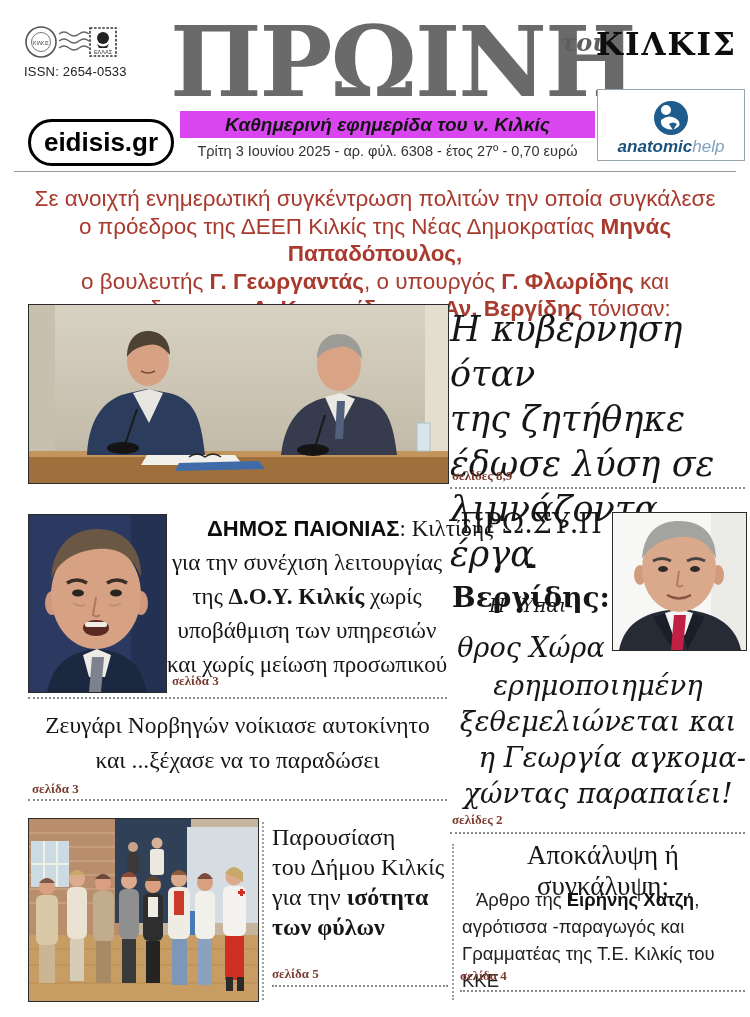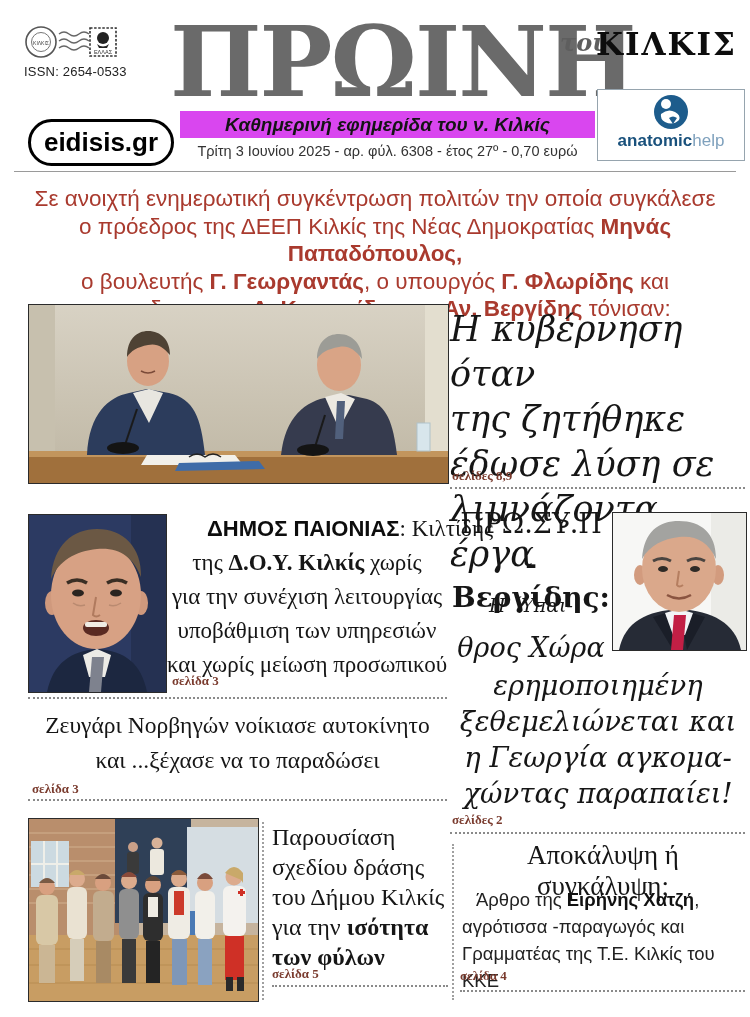--- a/index.html
+++ b/index.html
@@ -14,21 +14,21 @@
      color:#5e5e5e;font-family:"DejaVu Serif",serif;}
   #masthead-kilkis{left:596px;top:26px;font-size:31px;font-weight:bold;color:#0d0d0d;
      letter-spacing:2px;font-family:"DejaVu Serif",serif;}
   #subtitle-bar{left:180px;top:111px;width:415px;height:27px;background:#d946ef;
      display:flex;align-items:center;justify-content:center;font-size:19px;font-weight:bold;
      font-style:italic;color:#141414;}
   #dateline{left:180px;top:143px;width:415px;text-align:center;font-size:14.5px;color:#333;}
   #site-pill{left:28px;top:119px;width:140px;height:41px;border:3px solid #000;border-radius:24px;
      display:flex;align-items:center;justify-content:center;font-size:26px;font-weight:bold;color:#000;}
   #ad-box{left:597px;top:89px;width:148px;height:72px;border:1px solid #96a4ae;background:#fff;
-     display:flex;flex-direction:column;align-items:center;justify-content:flex-end;padding-bottom:11px;box-sizing:border-box;}
+     display:flex;flex-direction:column;align-items:center;justify-content:flex-end;padding-bottom:5px;box-sizing:border-box;font-style:italic;}
   #ad-word{font-size:17px;line-height:17px;}
   #ad-word .b{font-weight:bold;color:#19517c;}
   #ad-word .l{color:#7fa1bd;}
   #header-rule{left:14px;top:171px;width:722px;height:1px;background:#9a9a9a;}
   
   #lead{left:0;top:185px;width:750px;text-align:center;color:#a93a2e;
      font-size:22.5px;line-height:27.5px;}
   #lead b{color:#a93a2e;}
   
   .dotline{border-top:2px dotted #8a8a8a;height:0;}
@@ -52,21 +52,21 @@
   #portrait2{left:612px;top:512px;width:133px;height:137px;}
   .pro-line{position:absolute;font-family:"DejaVu Serif",serif;color:#161616;}
   .pro-narrow{width:162px;left:0;text-align:center;}
   .pro-wide{width:296px;left:0;text-align:center;}
   #pro1{top:2px;font-size:27px;}
   #pro2{top:42px;font-size:28px;font-weight:bold;}
   #pro3{top:88px;font-size:19px;font-style:italic;}
   #pro4{top:126px;font-size:27px;font-style:italic;}
   #pro5{top:163px;font-size:27.5px;font-style:italic;}
   #pro6{top:199px;font-size:27.5px;font-style:italic;}
-  #pro7{top:235px;font-size:27.5px;font-style:italic;}
+  #pro7{top:235px;font-size:27.5px;font-style:italic;text-align:right;}
   #pro8{top:271px;font-size:27.5px;font-style:italic;}
   #prosyp-pageref{left:452px;top:812px;}
   
   #norway{left:28px;top:708px;width:419px;text-align:center;
      font-family:"Liberation Serif",serif;font-size:23.5px;line-height:35px;color:#161616;white-space:nowrap;}
   #norway-pageref{left:32px;top:781px;}
   
   #group-photo{left:28px;top:818px;width:229px;height:182px;}
   #equality{left:272px;top:822px;width:180px;font-family:"Liberation Serif",serif;
      font-size:24px;line-height:30px;color:#161616;white-space:nowrap;}
@@ -201,22 +201,22 @@
     <ellipse cx="49" cy="78" rx="6" ry="3.5" fill="#2a2420"></ellipse>
     <ellipse cx="87" cy="78" rx="6" ry="3.5" fill="#2a2420"></ellipse>
     <path d="M44,88 q5,4 12,2" stroke="#b98a70" stroke-width="1.5" fill="none"></path>
     <path d="M80,90 q6,2 12,-2" stroke="#b98a70" stroke-width="1.5" fill="none"></path>
     <path d="M67,82 L64,100 q3,3 7,0" stroke="#b07a5e" stroke-width="2" fill="none"></path>
     <ellipse cx="67" cy="113" rx="13" ry="8" fill="#5a2a22"></ellipse>
     <rect x="56" y="107" width="22" height="5" rx="2" fill="#f0ece4"></rect>
   </svg>
   <div id="paionia" class="abs">
     <div><span class="lead-bold">ΔΗΜΟΣ ΠΑΙΟΝΙΑΣ</span><span>:  Κιλτίδης</span></div>
+    <div>για την συνέχιση λειτουργίας</div>
     <div><span>της </span><b>Δ.Ο.Υ.  Κιλκίς</b><span> χωρίς</span></div>
-    <div>για την συνέχιση λειτουργίας</div>
     <div>υποβάθμιση των υπηρεσιών</div>
     <div>και χωρίς μείωση προσωπικού</div>
   </div>
   <div id="paionia-pageref" class="abs pageref">σελίδα 3</div>
   <div id="dot-paionia" class="abs dotline"></div>
 
   <div id="prosyp" class="abs">
     <div class="pro-line pro-narrow" id="pro1">ΠΡΩ.ΣΥ.Π</div>
     <div class="pro-line pro-narrow" id="pro2">- Βεργίδης:</div>
     <div class="pro-line pro-narrow" id="pro3">Η ΄Υπαι-</div>
@@ -326,21 +326,20 @@
       <rect x="209" y="72" width="7" height="3" fill="#cf3026"></rect>
         <rect x="211" y="70" width="3" height="7" fill="#cf3026"></rect>
       <rect x="196" y="117" width="19" height="44" fill="#cf3026"></rect>
       <rect x="197" y="158" width="7" height="14" fill="#2a2a2a"></rect>
         <rect x="208" y="158" width="7" height="14" fill="#2a2a2a"></rect>
     </g>
   </svg>
 
   <div id="equality" class="abs">
     <div>Παρουσίαση</div>
-    <div>σχεδίου δράσης</div>
     <div>του Δήμου Κιλκίς</div>
     <div><span>για την </span><b>ισότητα</b></div>
     <div><b>των φύλων</b></div>
   </div>
   <div id="equality-pageref" class="abs pageref">σελίδα 5</div>
   <div id="dot-equality" class="abs dotline"></div>
 
   <div id="kke-title" class="abs">Αποκάλυψη ή συγκάλυψη;</div>
   <div id="kke-body" class="abs">
     <span>Άρθρο της </span><b>Ειρήνης Χατζή</b><span>, αγρότισσα -παραγωγός και Γραμματέας της Τ.Ε. Κιλκίς του ΚΚΕ</span>

